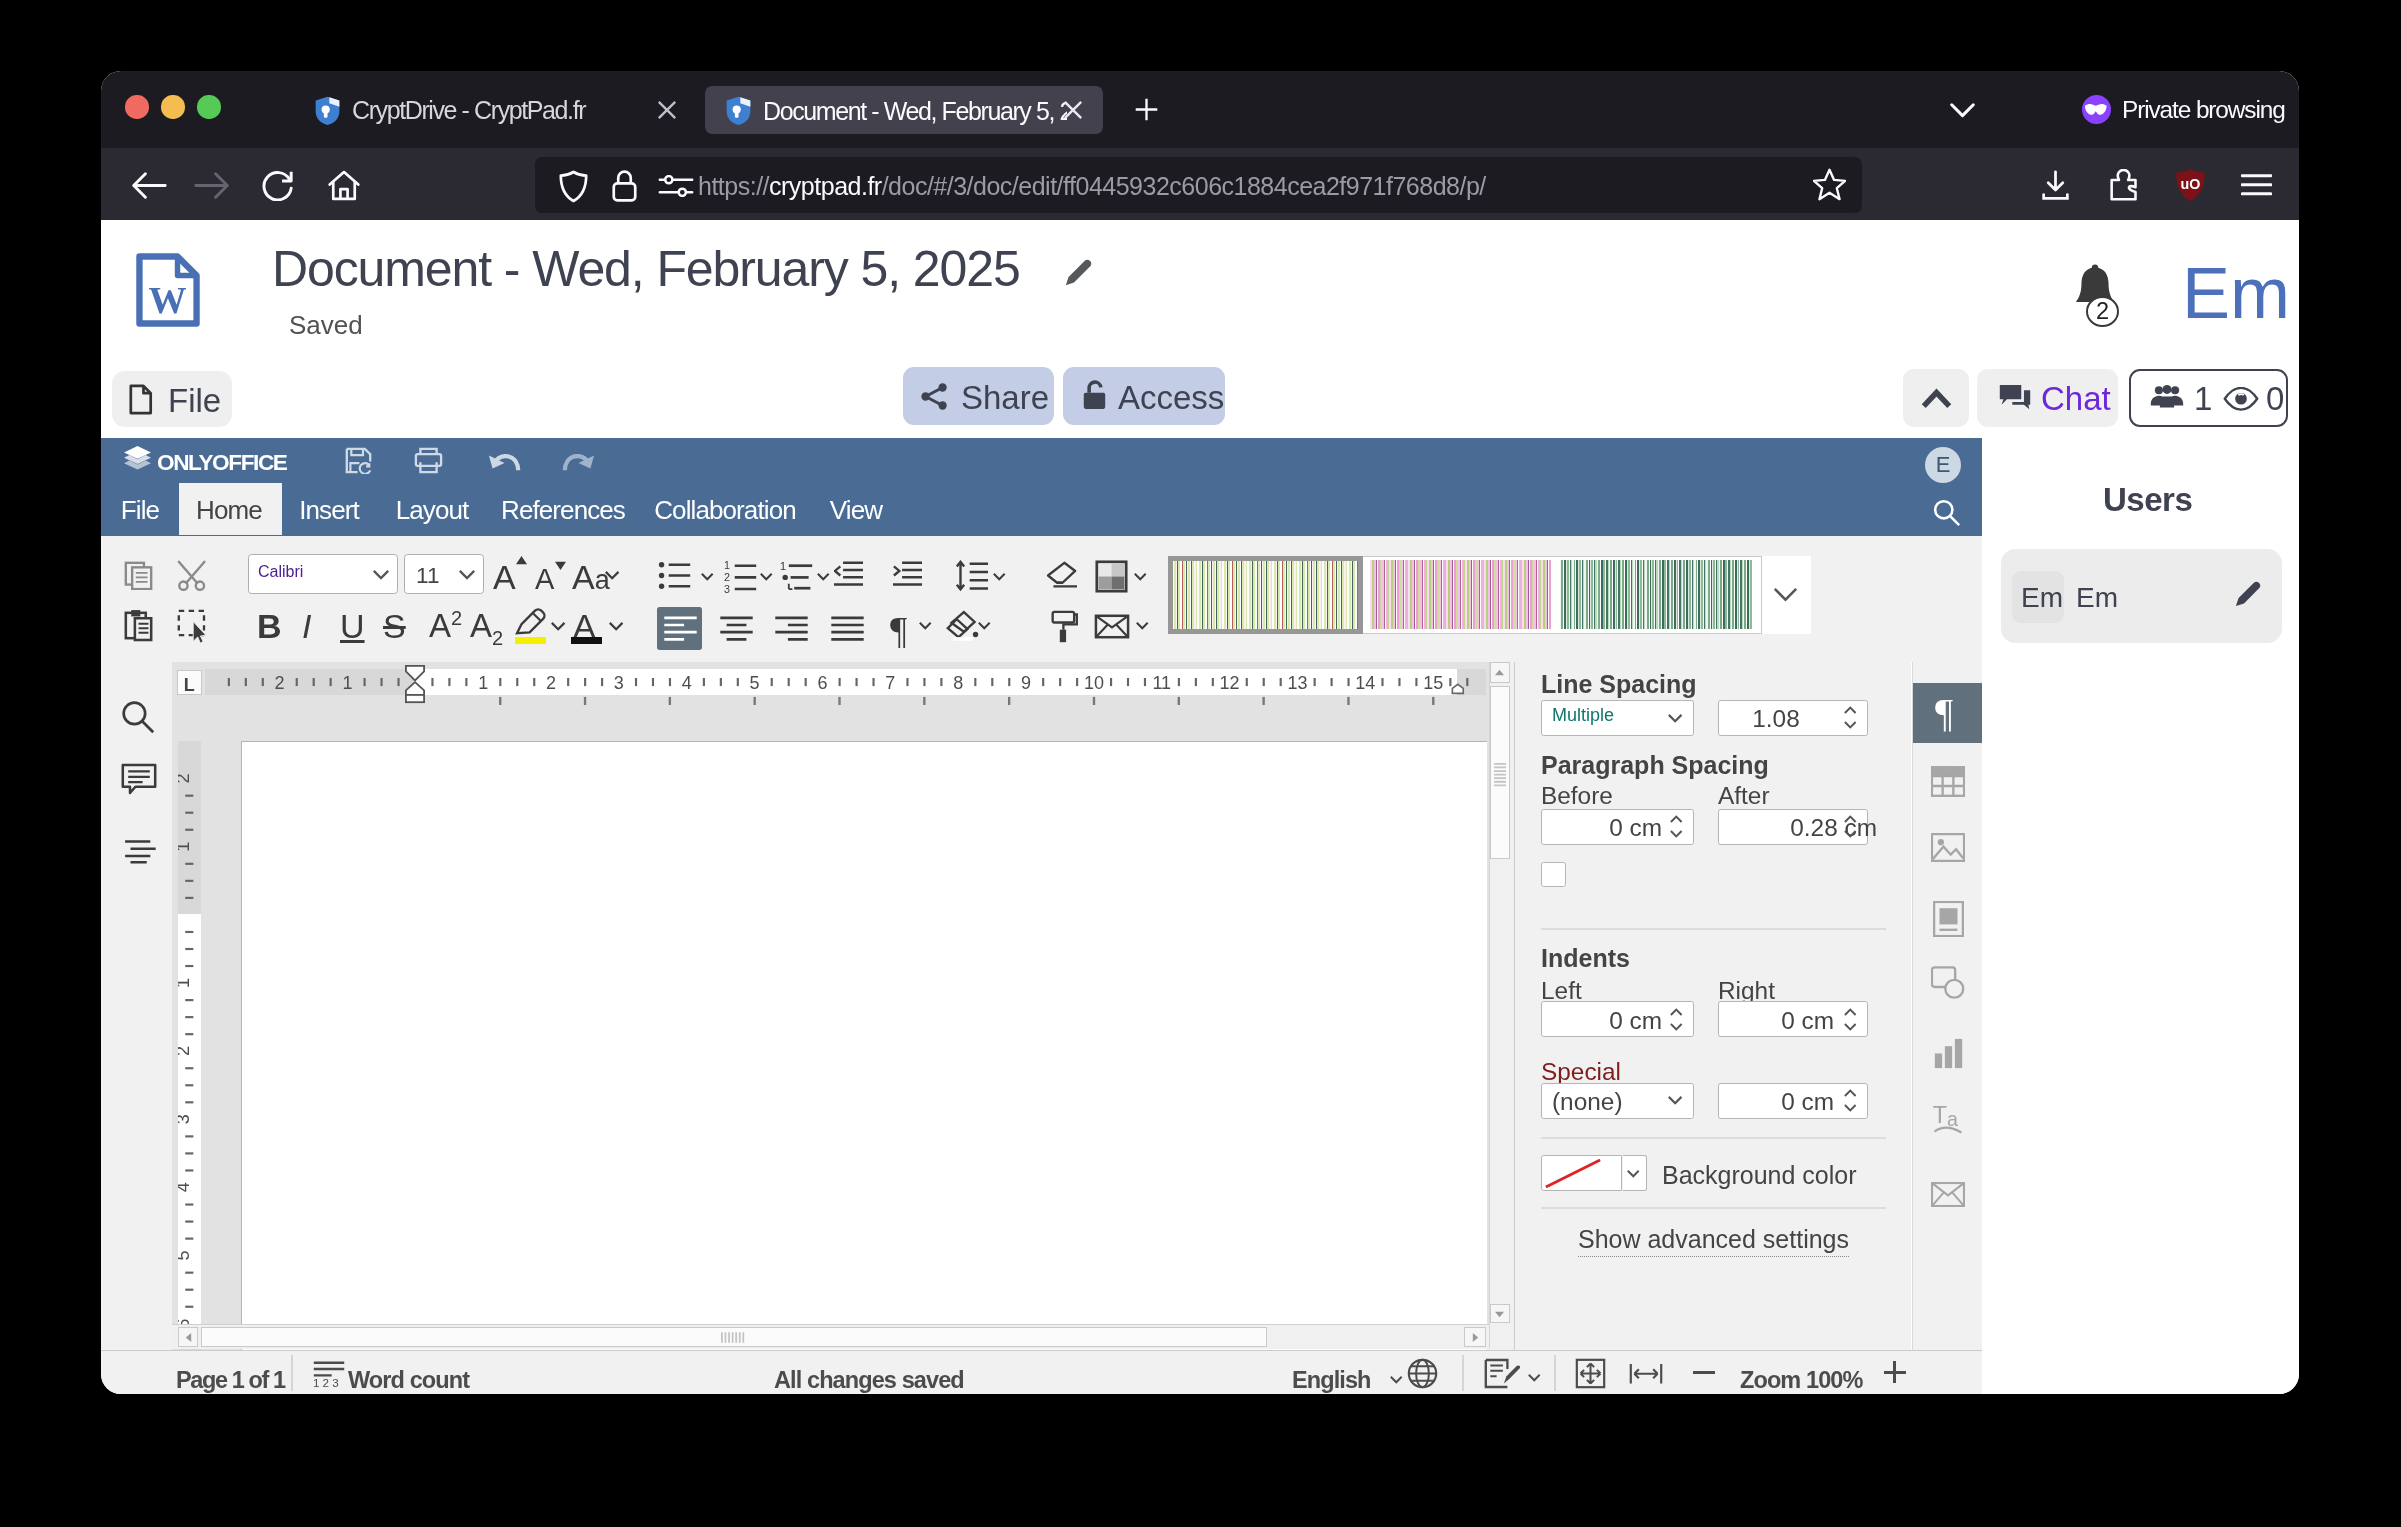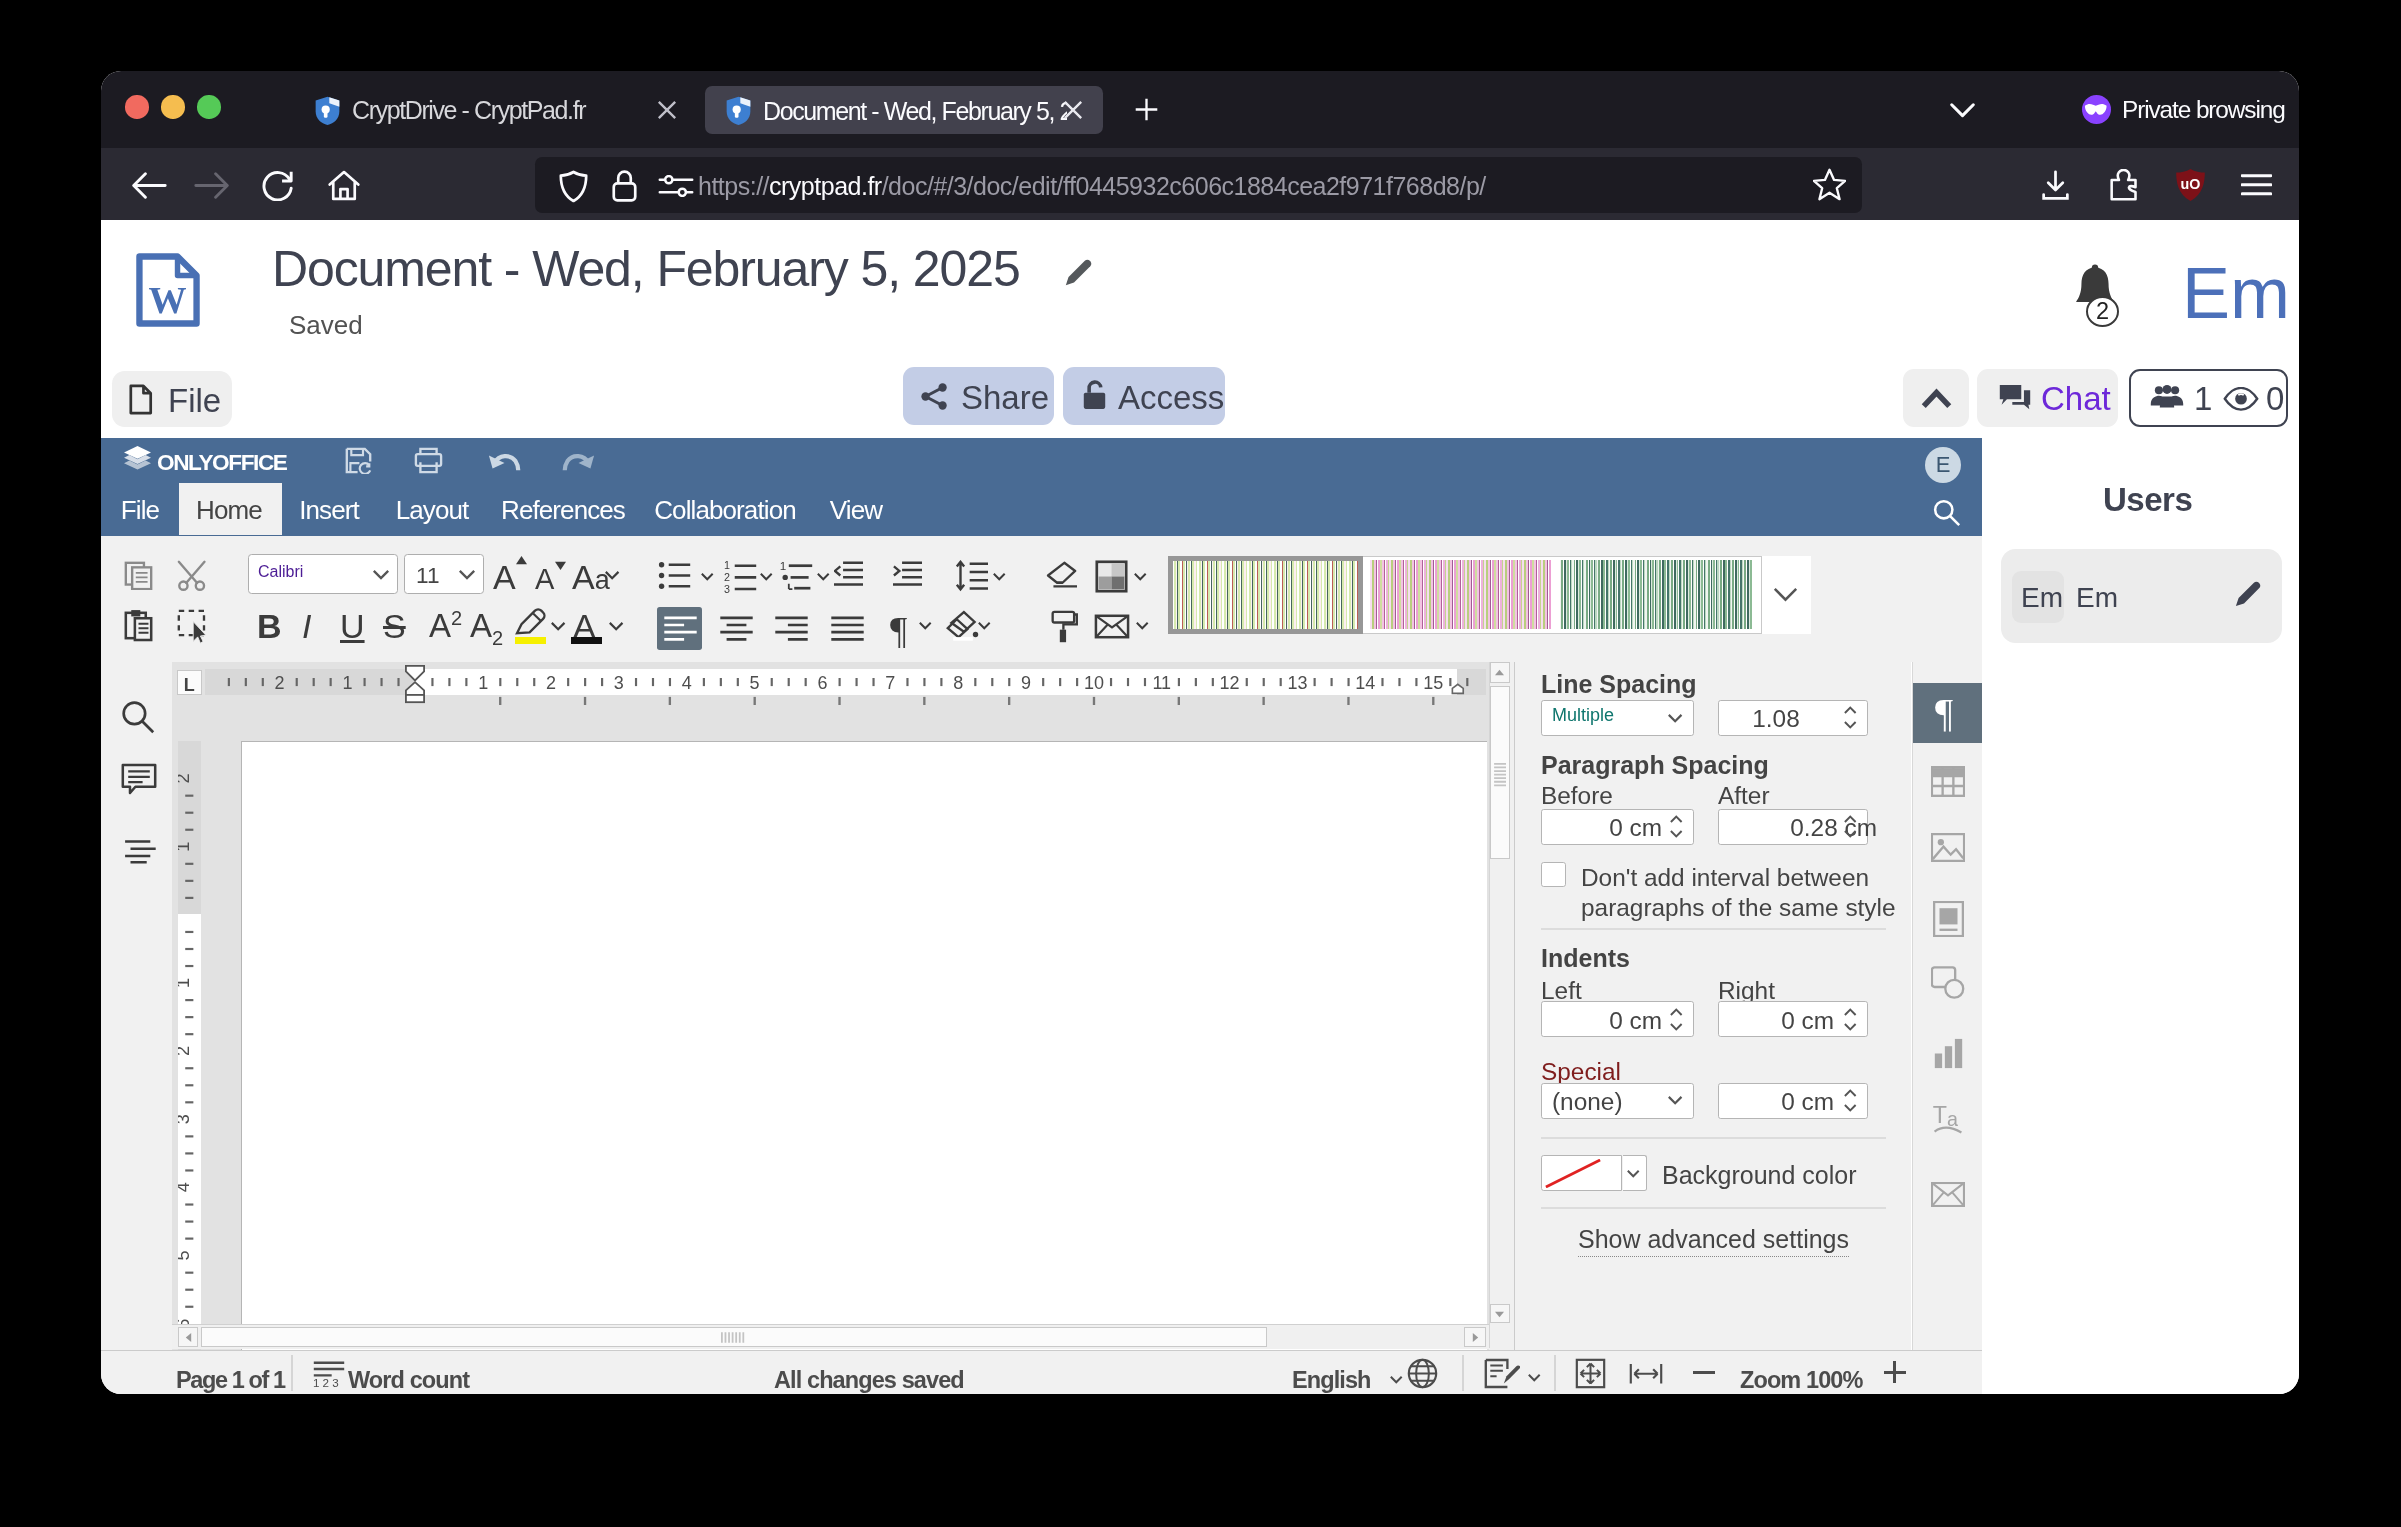--- a/index.html
+++ b/index.html
@@ -618,21 +618,20 @@
     <div class="abs" style="left:26px; top:152px; width:121px; text-align:right; font-size:24.4px; color:#444;">0 cm</div>
     <svg class="abs" style="left:154px; top:152px;" width="14.5" height="25" viewBox="0 0 16 28">
         <path d="M2 9 L8 3 L14 9 M2 19 L8 25 L14 19" stroke="#555" stroke-width="2.2" fill="none"></path>
       </svg>
     <div class="abs" style="left:203px; top:147px; width:150px; height:36px; background:#fff; border:1.8px solid #b5b5b5; border-radius:2.7px;"></div>
     <div class="abs" style="left:203px; top:152px; width:116px; text-align:right; font-size:24.4px; color:#444;margin-left:43px;">0.28 cm</div>
     <svg class="abs" style="left:328px; top:152px;" width="14.5" height="25" viewBox="0 0 16 28">
         <path d="M2 9 L8 3 L14 9 M2 19 L8 25 L14 19" stroke="#555" stroke-width="2.2" fill="none"></path>
       </svg>
     <div class="abs" style="left:26px; top:200px; width:25px; height:25px; background:#fff; border:1.8px solid #b5b5b5; border-radius:2.7px;"></div>
-    <div class="abs" style="left:66px; top:201px; font-size:24.4px; color:#444; line-height:30px;">Don't add interval between<br>paragraphs of the same style</div>
     <div class="abs" style="left:26px; top:266px; width:345px; height:1.8px; background:#dcdcdc;"></div>
     <div class="abs" style="left:26px; top:282px; font-size:25px; font-weight:bold; color:#444;">Indents</div>
     <div class="abs" style="left:26px; top:315px; font-size:24.4px; color:#444;">Left</div>
     <div class="abs" style="left:203px; top:315px; font-size:24.4px; color:#444;">Right</div>
     <div class="abs" style="left:26px; top:339px; width:153px; height:36px; background:#fff; border:1.8px solid #b5b5b5; border-radius:2.7px;"></div>
     <div class="abs" style="left:26px; top:345px; width:121px; text-align:right; font-size:24.4px; color:#444;">0 cm</div>
     <svg class="abs" style="left:154px; top:345px;" width="14.5" height="25" viewBox="0 0 16 28">
         <path d="M2 9 L8 3 L14 9 M2 19 L8 25 L14 19" stroke="#555" stroke-width="2.2" fill="none"></path>
       </svg>
     <div class="abs" style="left:203px; top:339px; width:150px; height:36px; background:#fff; border:1.8px solid #b5b5b5; border-radius:2.7px;"></div>

